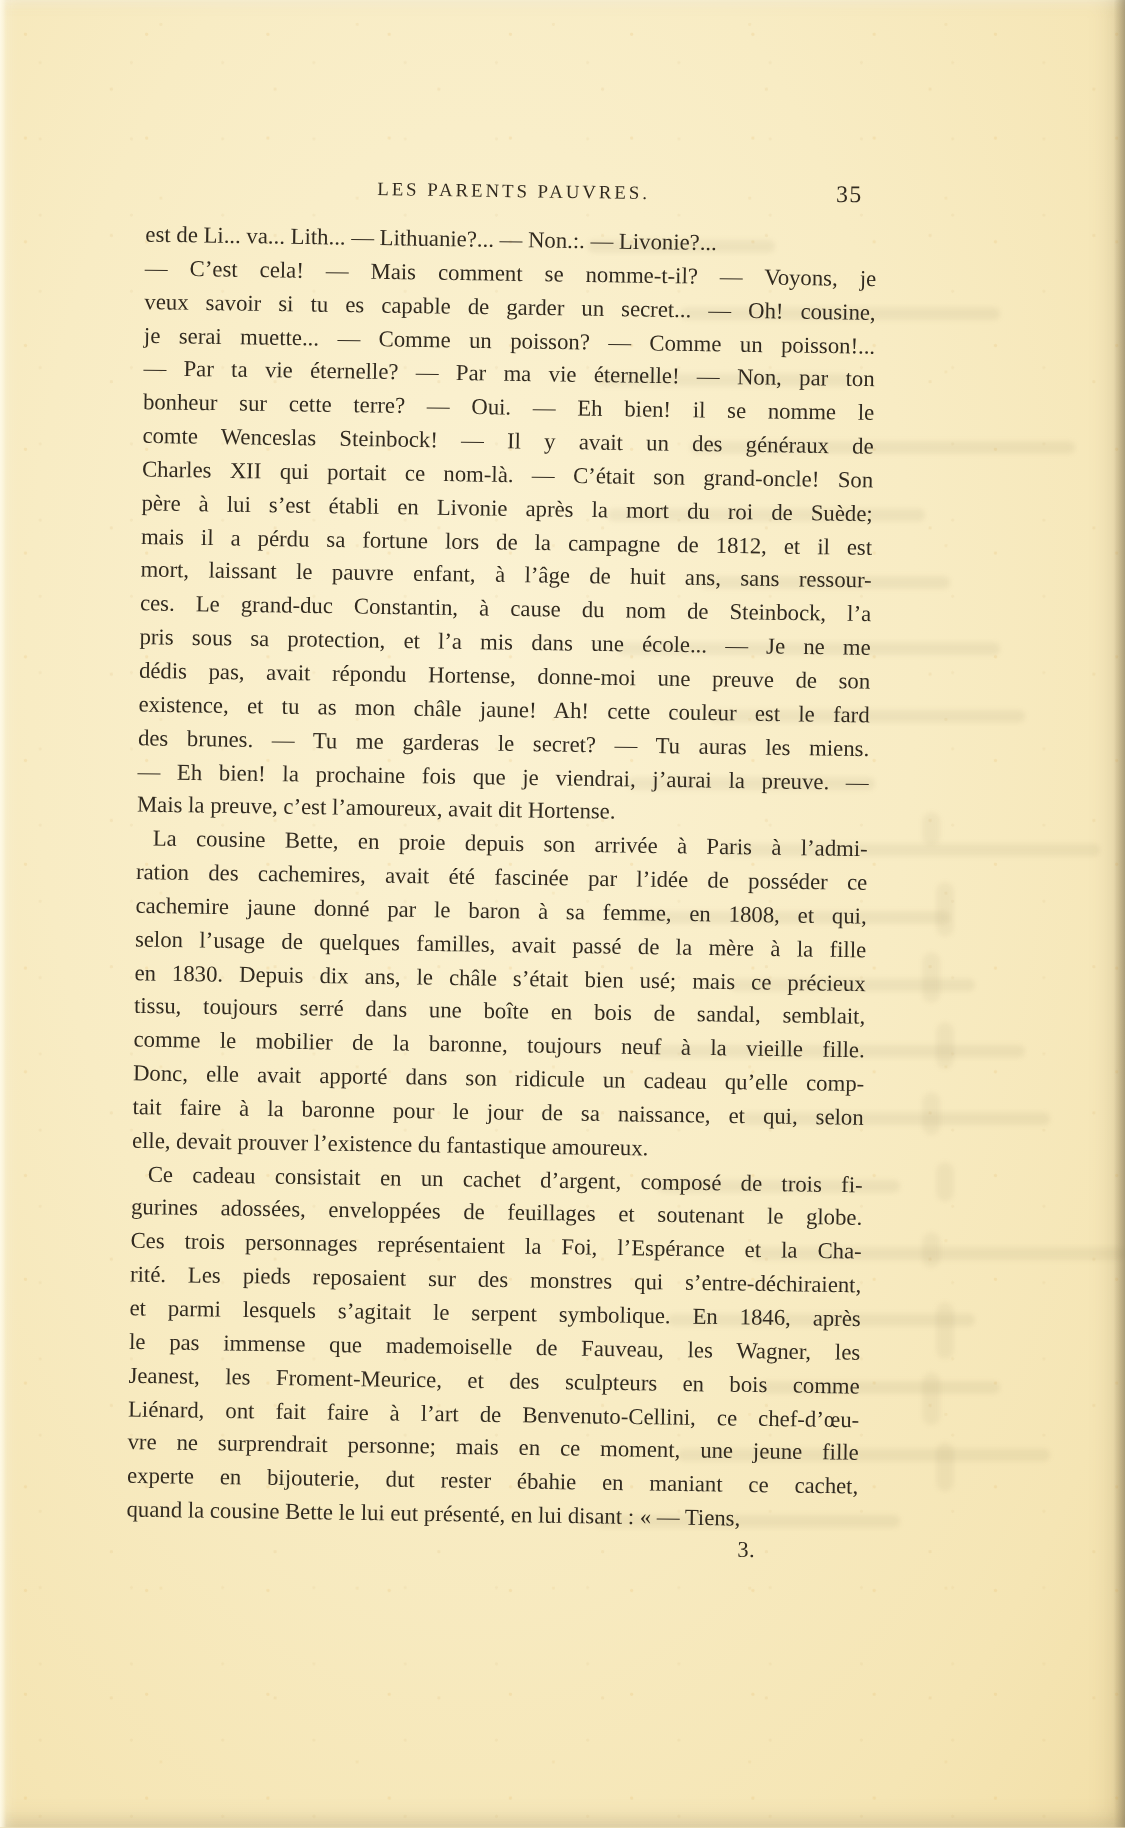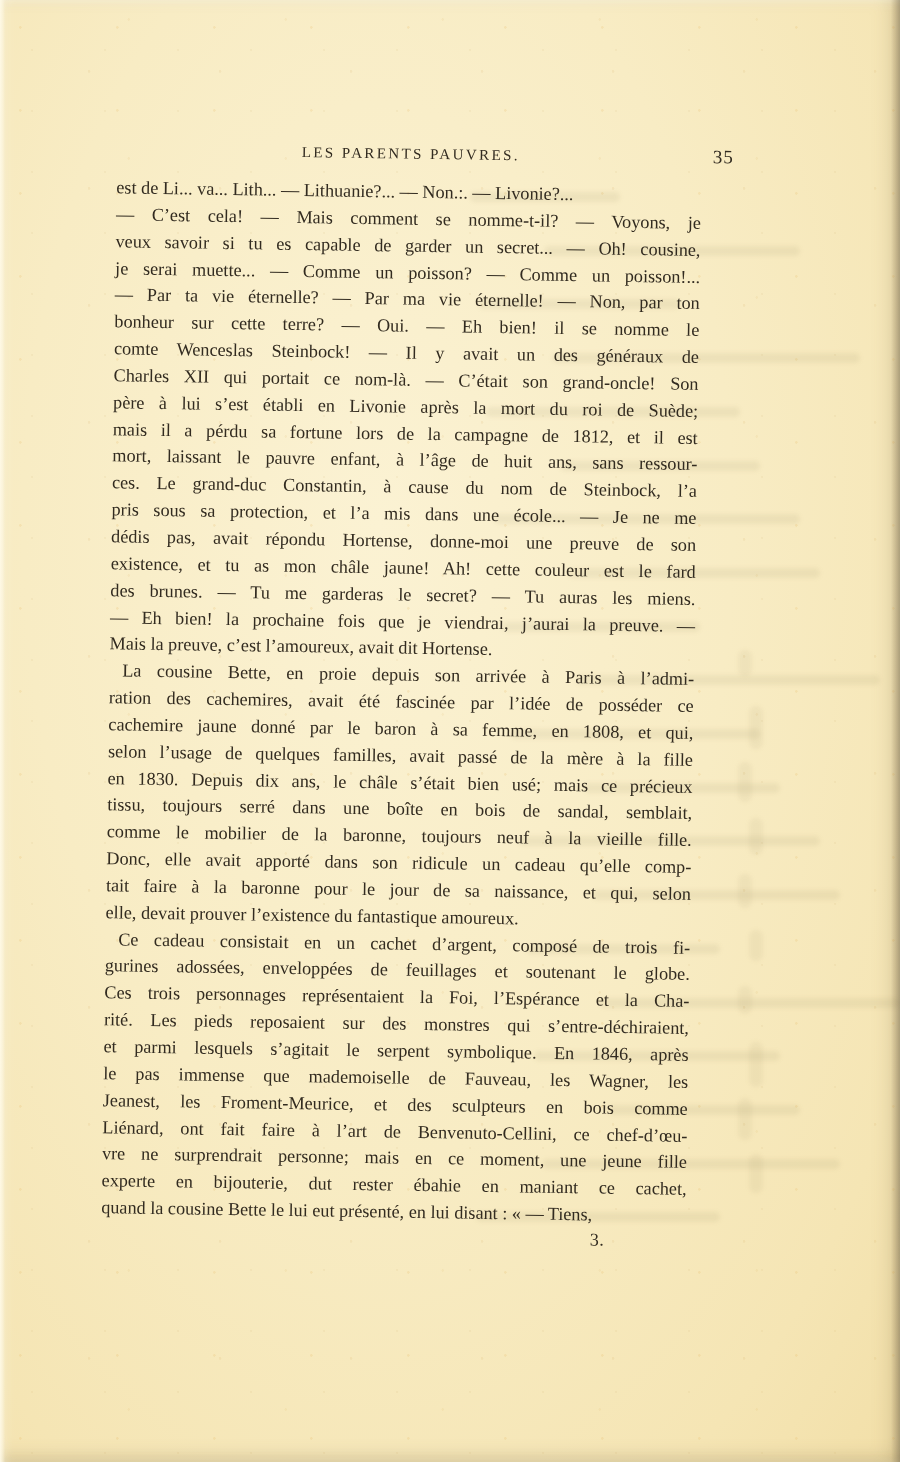--- a/index.html
+++ b/index.html
@@ -41,21 +41,21 @@
     transform-origin:702px 150px;
     color:var(--ink,#322b20);
   }
   .running-title{
     position:absolute;top:150px;left:411px;transform:translateX(-50%);
     font-size:15px;letter-spacing:2.4px;white-space:nowrap;
     color:var(--ink,#322b20);
   }
   .folio{
     position:absolute;top:146px;left:690px;transform:translateX(-100%);
-    font-size:19px;letter-spacing:1px;margin-left:44px;
+    font-size:19px;letter-spacing:1px;
   }
   .text-block{
     position:absolute;left:117px;top:183px;width:585px;
     font-size:18.2px;line-height:26.85px;
     text-rendering:optimizeLegibility;
   }
   .line{height:26.85px;white-space:normal;overflow:visible;}
   .line.just{text-align:justify;text-align-last:justify;}
   .line.indent{text-indent:13px;}
   .sig{

